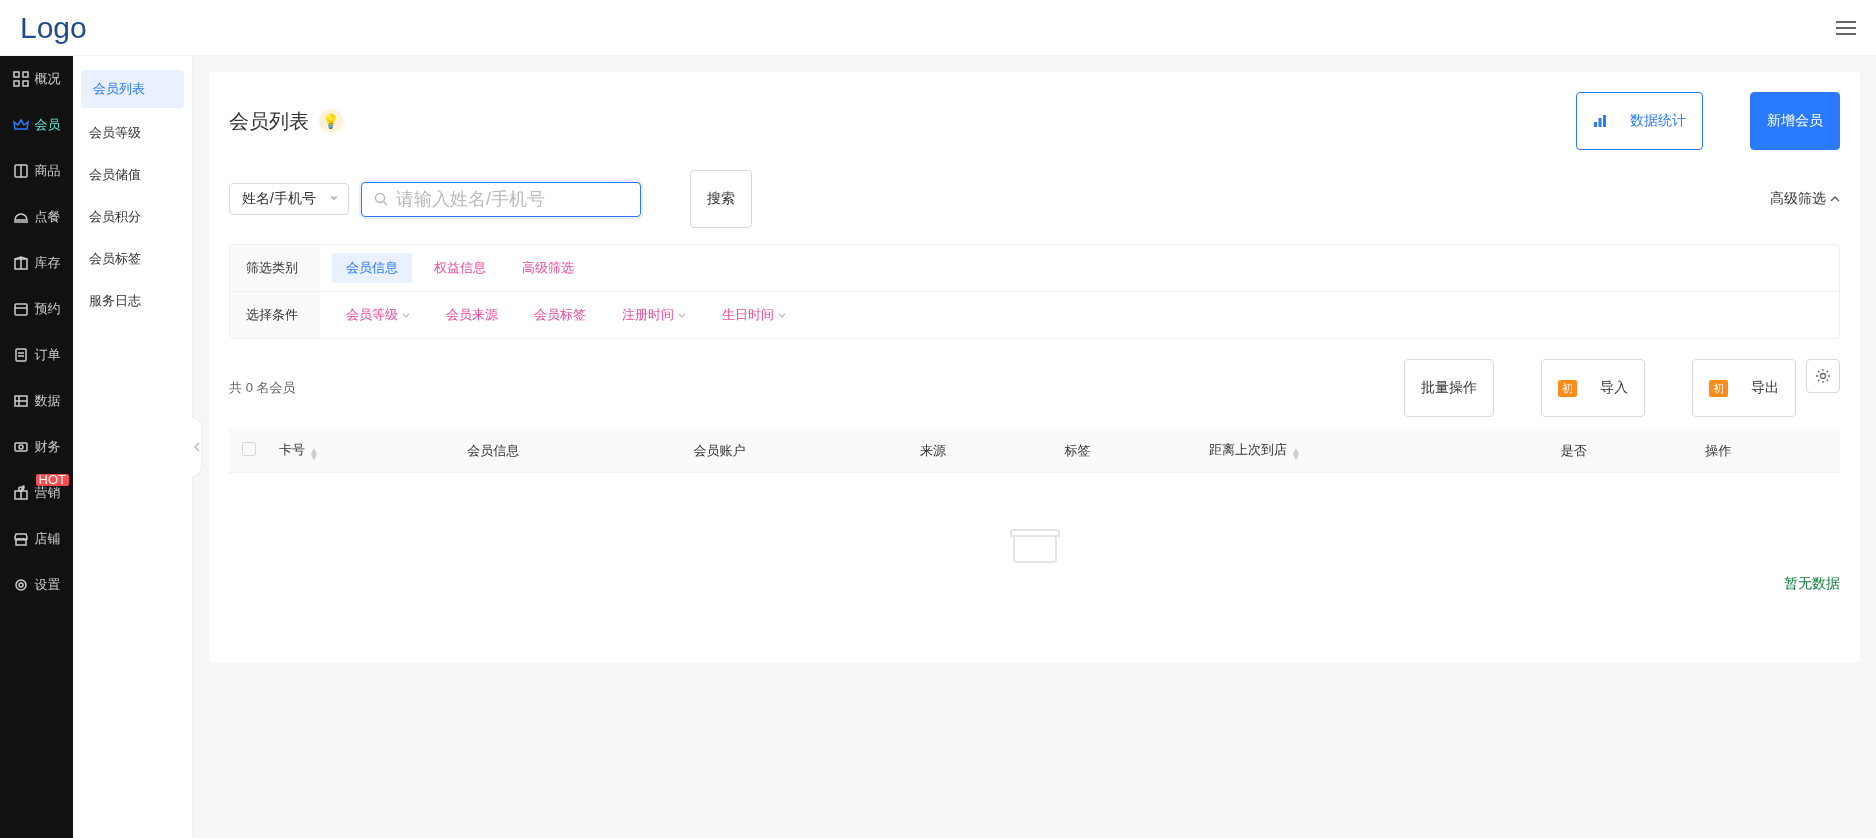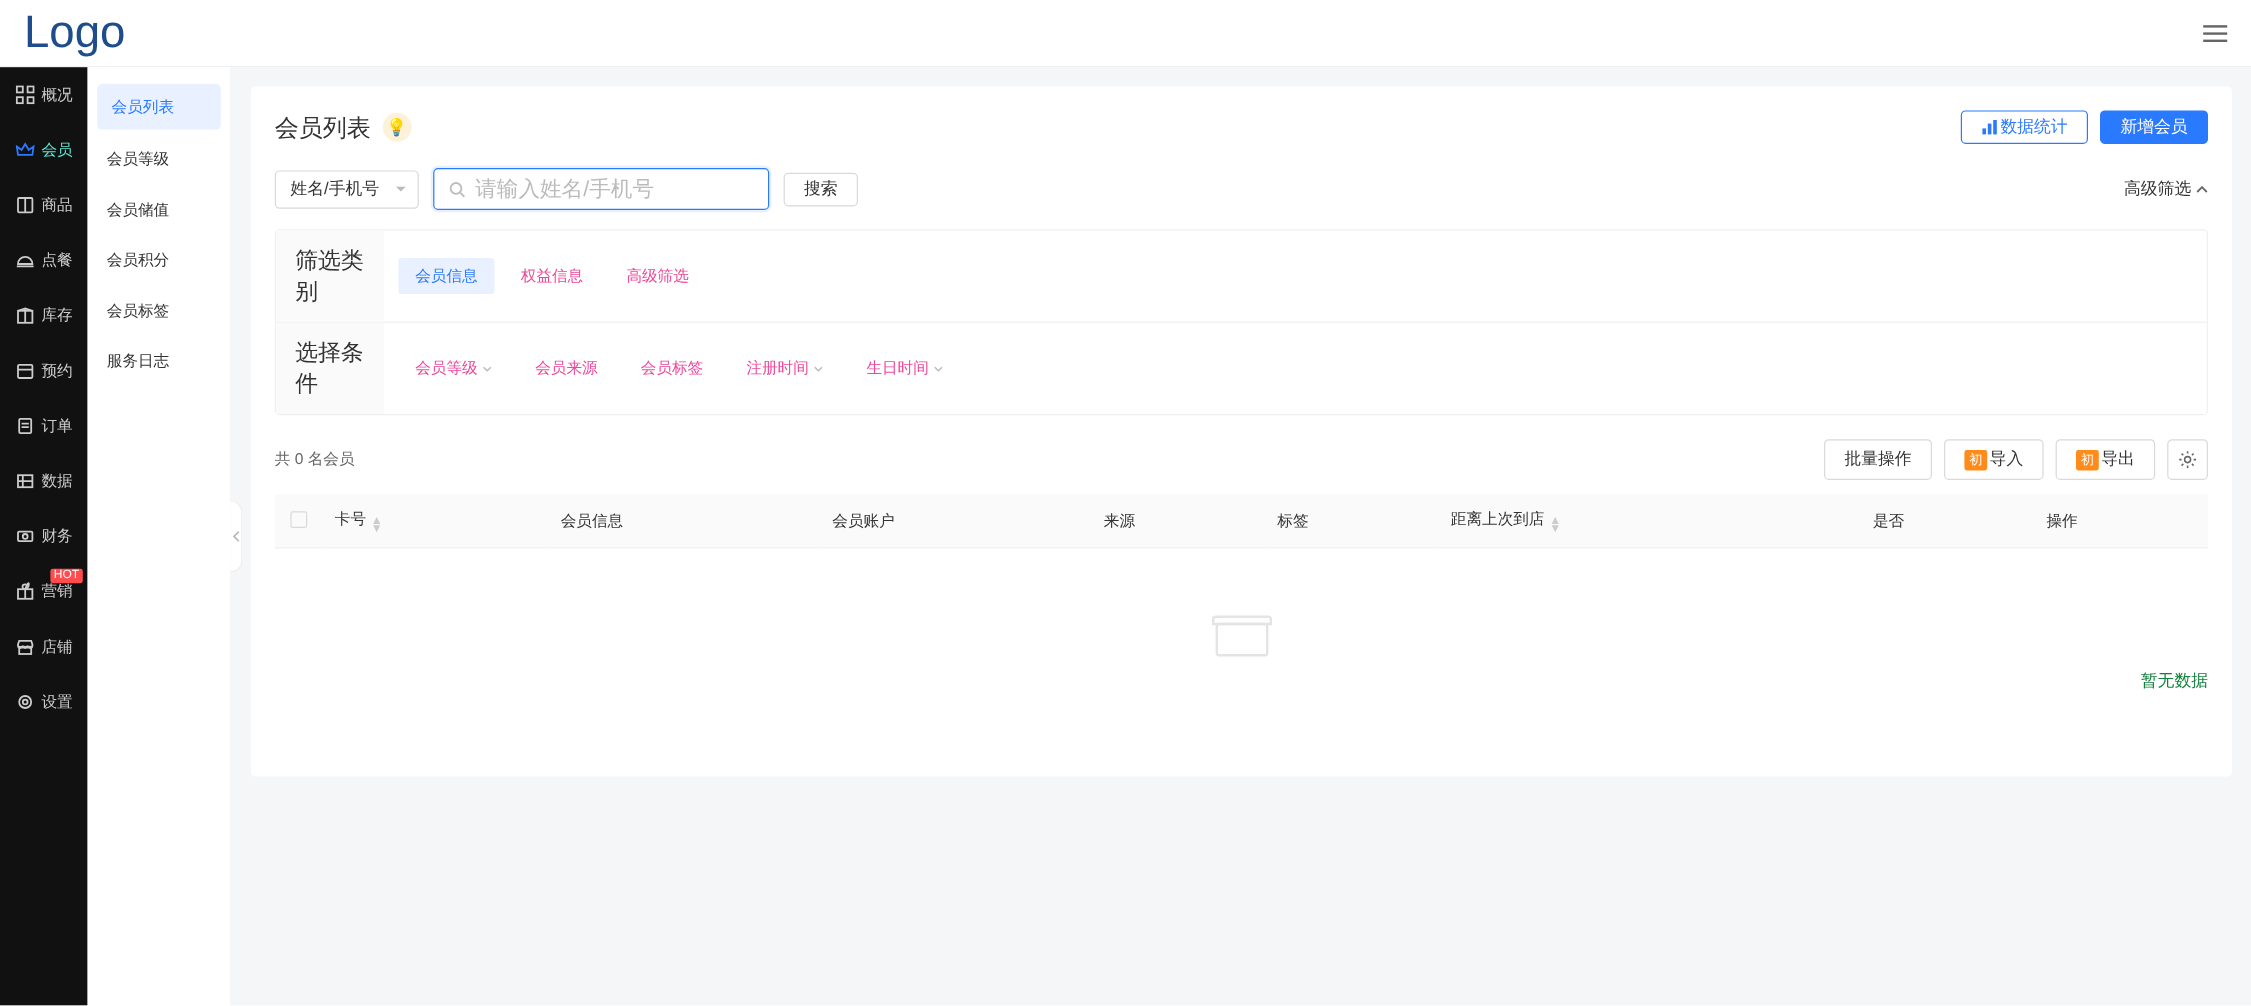--- a/index.html
+++ b/index.html
@@ -1,70 +1,70 @@
 <!DOCTYPE html>
 <html><head>
 <meta charset="utf-8">
 <style>
 * { margin: 0; padding: 0; box-sizing: border-box; }
 body { font-family: -apple-system, BlinkMacSystemFont, "Segoe UI", "PingFang SC", "Microsoft YaHei", sans-serif; font-size: 14px; color: #333; background: #fff; }
 
 
 .header { height: 56px; display: flex; align-items: center; justify-content: space-between; padding: 0 20px; border-bottom: 1px solid #f0f0f0; background: #fff; }
-.logo { font-size: 38px; font-weight: 500; color: #1e4d8b; }
+.logo { font-size: 30px; font-weight: 500; color: #1e4d8b; }
 .hamburger { width: 20px; height: 20px; cursor: pointer; display: flex; flex-direction: column; justify-content: center; gap: 4px; }
 .hamburger span { display: block; height: 2px; background: #666; }
 
 
 .container { display: flex; height: calc(100vh - 56px); }
 
 
 .sidebar-primary { width: 73px; background: #111; color: #ccc; display: flex; flex-direction: column; }
 .sidebar-primary .nav-item { display: flex; flex-direction: row; align-items: center; justify-content: center; gap: 6px; padding: 14px 4px; cursor: pointer; font-size: 13px; position: relative; }
 .sidebar-primary .nav-item.active { color: #5eead4; }
 .sidebar-primary .nav-item .nav-icon { width: 16px; height: 16px; display: inline-flex; align-items: center; justify-content: center; }
-.sidebar-primary .nav-item .hot-badge { position: absolute; top: 4px; right: 4px; background: #ff4d4f; color: #fff; font-size: 10px; padding: 0 3px; border-radius: 2px; line-height: 12px; }
+.sidebar-primary .nav-item .hot-badge { position: absolute; top: 4px; right: 4px; background: #ff4d4f; color: #fff; font-size: 13px; padding: 0 3px; border-radius: 2px; line-height: 12px; }
 
 
 .sidebar-secondary { width: 120px; background: #fff; border-right: 1px solid #f0f0f0; padding-top: 10px; position: relative; }
 .sidebar-secondary .sub-item { padding: 12px 16px; font-size: 13px; cursor: pointer; color: #333; }
 .sidebar-secondary .sub-item.active { background: #e9f0ff; color: #2a7aff; border-radius: 4px; margin: 4px 8px; padding: 10px 12px; }
 .collapse-handle { position: absolute; right: -10px; top: 50%; transform: translateY(-50%); width: 10px; height: 60px; background: #fff; border: 1px solid #eee; border-left: none; border-radius: 0 10px 10px 0; display: flex; align-items: center; justify-content: center; cursor: pointer; color: #999; font-size: 10px; }
 
 
 .main { flex: 1; background: #f5f6f8; padding: 16px; overflow: auto; }
 .card { background: #fff; border-radius: 4px; padding: 20px; }
 
 
 .page-header { display: flex; align-items: center; justify-content: space-between; margin-bottom: 20px; }
 .page-title-wrap { display: flex; align-items: center; gap: 10px; }
 .page-title { font-size: 20px; font-weight: 500; }
 .tip-icon { width: 24px; height: 24px; border-radius: 50%; background: #fdf1da; display: inline-flex; align-items: center; justify-content: center; font-size: 14px; }
 .header-actions { display: flex; gap: 10px; }
-.btn { padding: 4px 16px; border-radius: 4px; font-size: 14px; cursor: pointer; display: inline-flex; align-items: center; gap: 2px; border: 1px solid transparent; }
+.btn { padding: 19px 16px; border-radius: 4px; font-size: 14px; cursor: pointer; display: inline-flex; align-items: center; gap: 23px; border: 1px solid transparent; margin-left: 37px; }
 .btn-outline-primary { border-color: #2a7aff; color: #2a7aff; background: #fff; }
 .btn-primary { background: #2a7aff; color: #fff; border-color: #2a7aff; }
 .btn-default { background: #fff; border-color: #d9d9d9; color: #333; }
 
 
 .search-row { display: flex; align-items: center; gap: 12px; margin-bottom: 16px; }
 .select { border: 1px solid #d9d9d9; border-radius: 4px; padding: 6px 30px 6px 12px; min-width: 120px; position: relative; background: #fff; cursor: pointer; color: #333; }
 .select::after { content: ''; position: absolute; right: 10px; top: 50%; transform: translateY(-30%); border: 4px solid transparent; border-top-color: #bbb; }
 .search-input-wrap { border: 1px solid #2a7aff; border-radius: 4px; padding: 6px 12px; min-width: 260px; display: flex; align-items: center; gap: 8px; background: #fff; box-shadow: 0 0 0 2px rgba(42,122,255,0.1); }
 .search-input-wrap .search-icon { color: #bbb; }
 .search-input-wrap input { border: none; outline: none; flex: 1; font-size: 18px; }
 .search-input-wrap input::placeholder { color: #bbb; }
 .spacer { flex: 1; }
 .advanced-toggle { color: #333; cursor: pointer; display: inline-flex; align-items: center; gap: 4px; }
 
 
 .filter-panel { border: 1px solid #f0f0f0; border-radius: 4px; margin-bottom: 20px; }
 .filter-row { display: flex; align-items: center; border-bottom: 1px solid #f0f0f0; }
 .filter-row:last-child { border-bottom: none; }
-.filter-label { width: 90px; background: #fafafa; padding: 12px 16px; font-size: 19px; color: #333; align-self: stretch; display: flex; align-items: center; }
+.filter-label { width: 90px; background: #fafafa; padding: 12px 16px; font-size: 13px; color: #333; align-self: stretch; display: flex; align-items: center; }
 .filter-options { display: flex; gap: 8px; padding: 8px 12px; flex-wrap: wrap; align-items: center; }
 .filter-opt { padding: 6px 14px; font-size: 13px; cursor: pointer; border-radius: 3px; color: #ec4899; display: inline-flex; align-items: center; gap: 4px; }
 .filter-opt.active { background: #e9f0ff; color: #2a7aff; }
 .filter-opt .chev { font-size: 10px; color: #999; }
 
 
 .summary-row { display: flex; align-items: center; justify-content: space-between; margin-bottom: 12px; }
 .summary-text { color: #666; font-size: 13px; }
 .action-buttons { display: flex; gap: 10px; }
 .badge-new { background: #ff8c1a; color: #fff; font-size: 11px; padding: 1px 4px; border-radius: 2px; font-weight: 500; }

